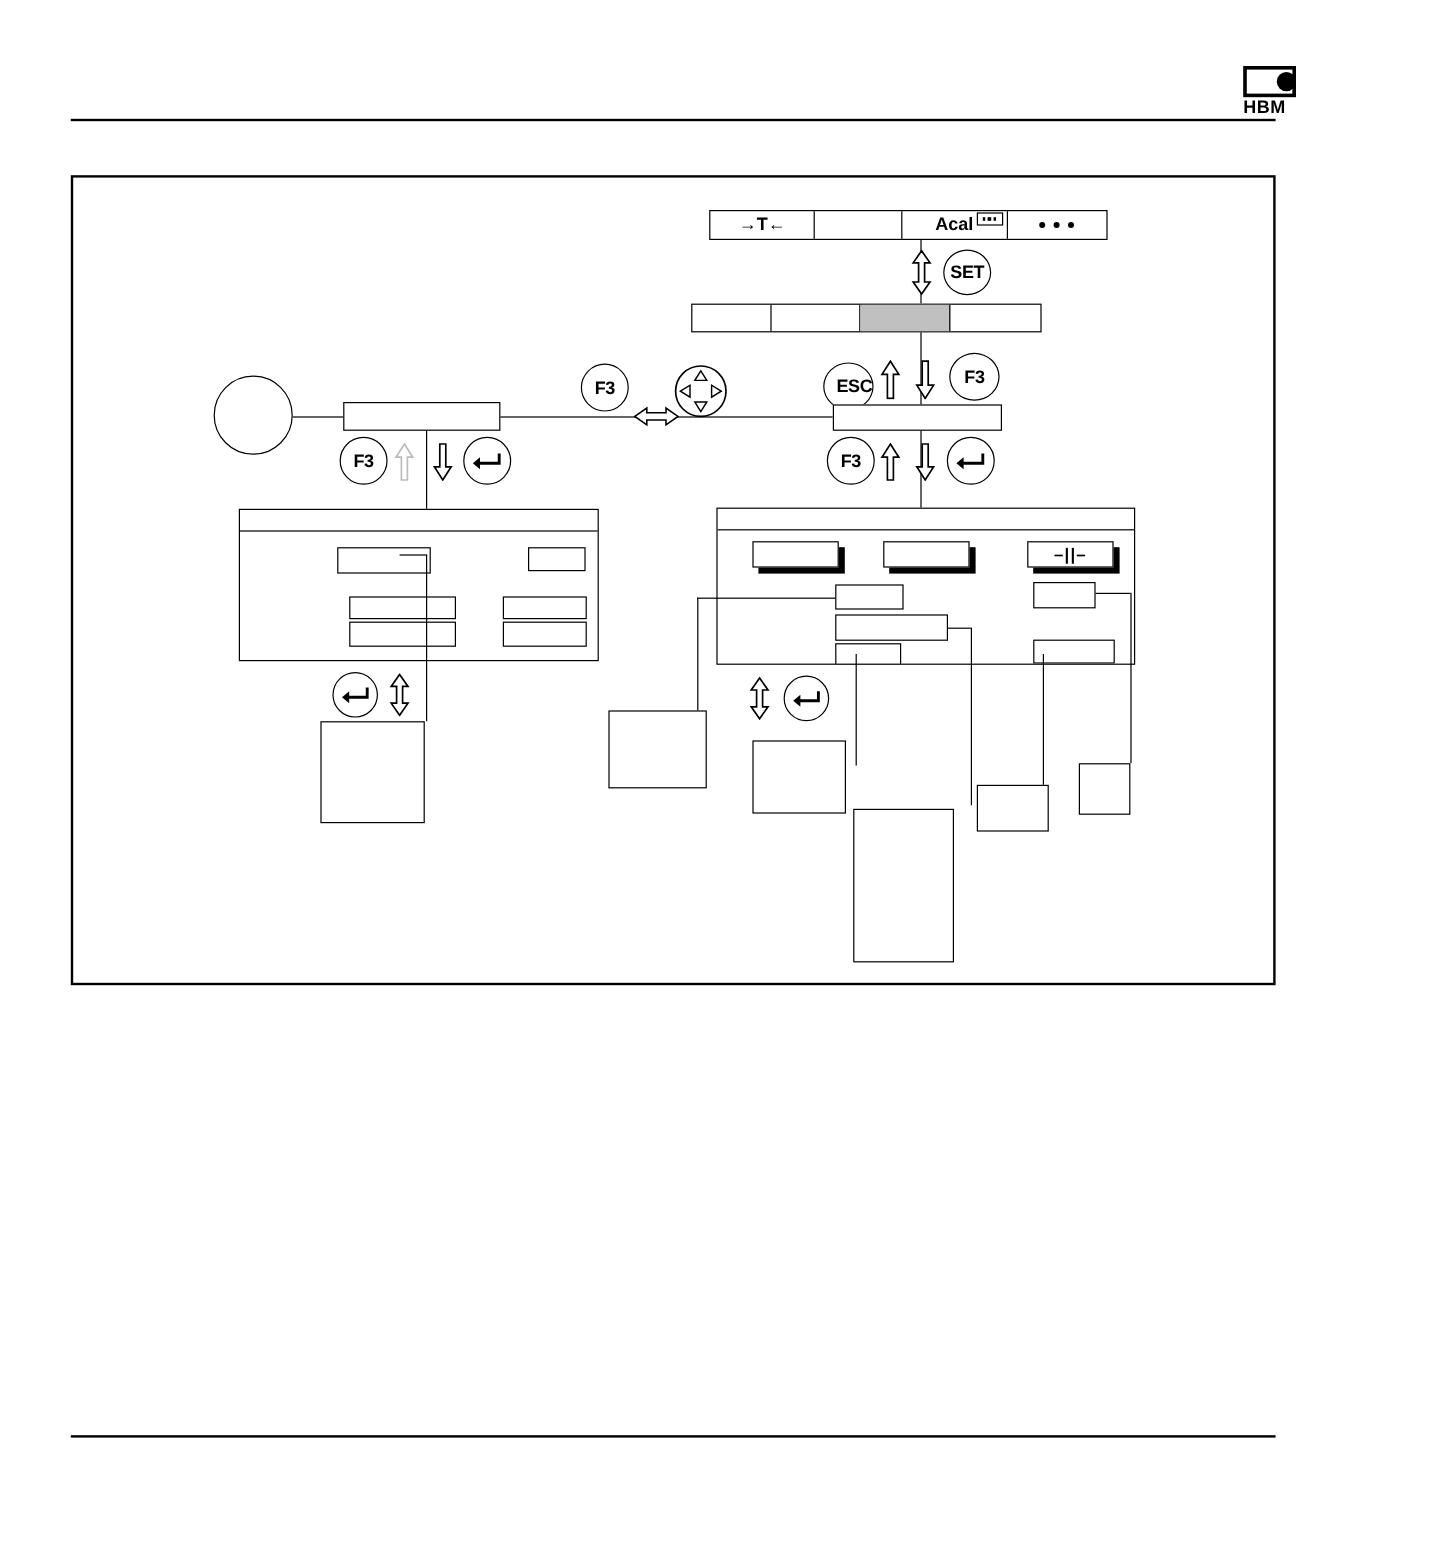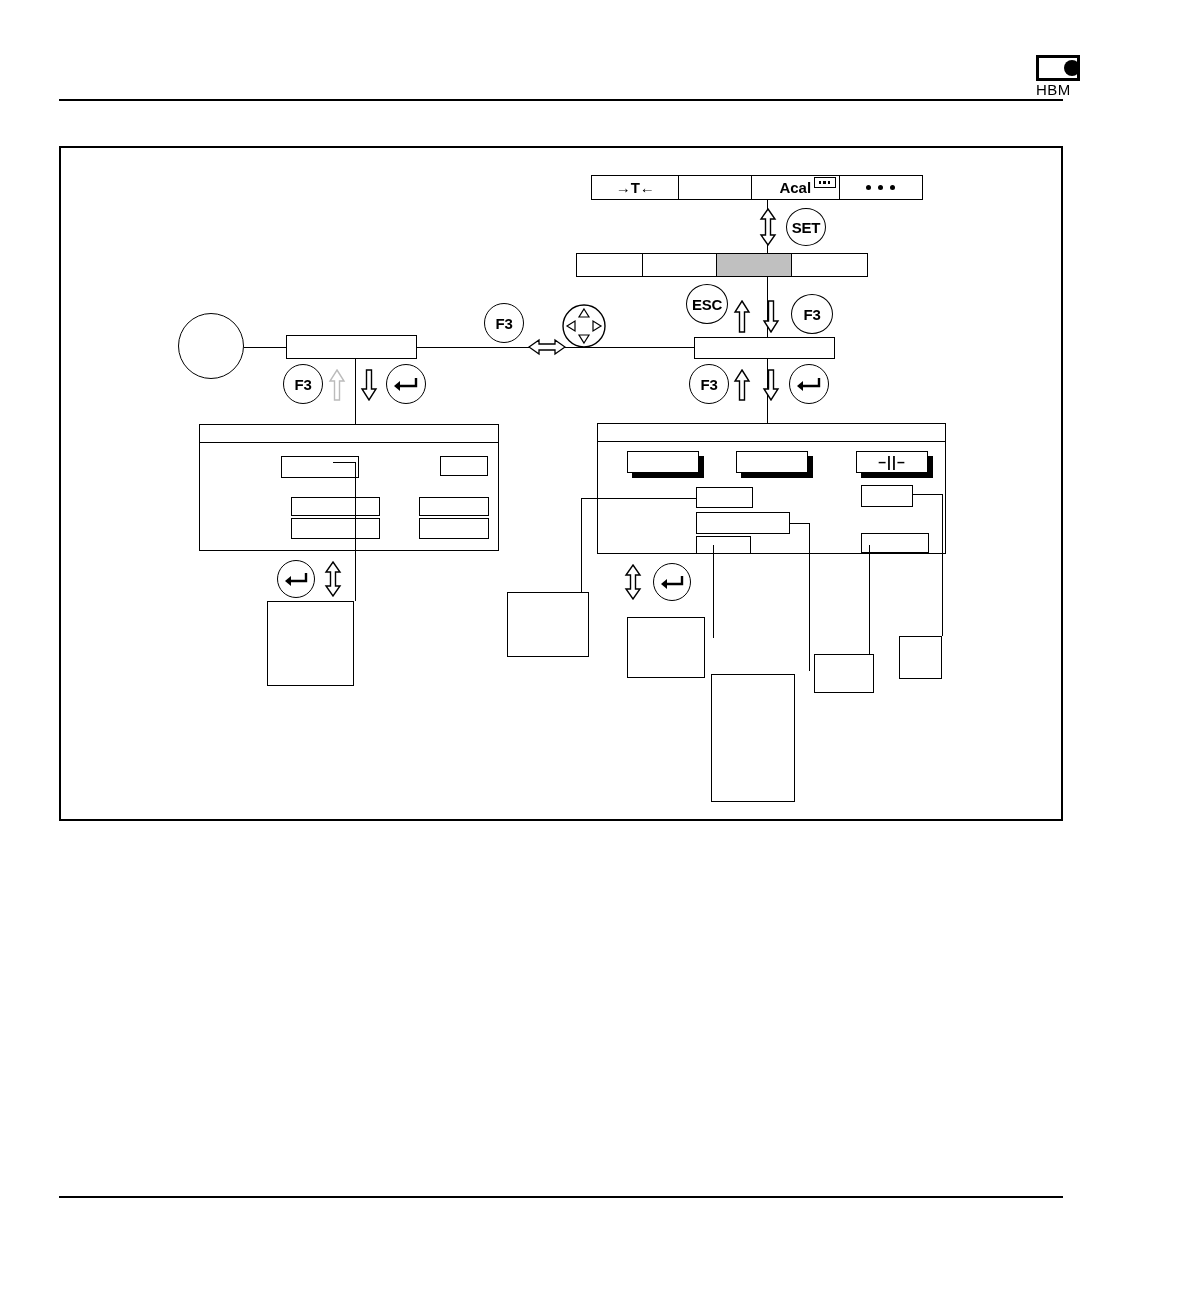--- a/index.html
+++ b/index.html
@@ -48,21 +48,21 @@
     left: 28px; top: 5px;
     width: 16px; height: 16px;
     background: #000;
     border-radius: 50%;
   }
   .logo-text {
     position: absolute;
     left: 0; top: 26px;
     width: 48px;
     font-size: 15px;
-    font-weight: normal;
+    font-weight: bold;
     letter-spacing: 0.4px;
     line-height: 17px;
   }
 
   
   .figure-frame {
     position: absolute;
     left: 59px; top: 146px;
     width: 1004px; height: 675px;
     border: 2px solid #000;
@@ -212,21 +212,21 @@
   <div class="menu-cell cell-filled" style="width:75px;">
     <span></span>
   </div>
   <div class="menu-cell" style="width:74px;">
     <span></span>
   </div>
 </div>
 
 <div class="vline" style="left:767px; top:277px; height:63px;"></div>
 
-<div class="keycap" style="left:686px; top:284px; width:42px; height:40px;">
+<div class="keycap" style="left:686px; top:302px; width:42px; height:40px;justify-content:flex-end;">
   <span>ESC</span>
 </div>
 <svg class="arrow-svg" style="left:733px; top:300px;" width="18" height="33" viewBox="0 0 18 33">
   <polygon points="9,1 16,12 11.5,12 11.5,32 6.5,32 6.5,12 2,12" fill="#fff" stroke="#000" stroke-width="1.4"></polygon>
 </svg>
 <svg class="arrow-svg" style="left:762px; top:300px;" width="18" height="33" viewBox="0 0 18 33">
   <polygon points="6.5,1 11.5,1 11.5,21 16,21 9,32 2,21 6.5,21" fill="#fff" stroke="#000" stroke-width="1.4"></polygon>
 </svg>
 <div class="keycap" style="left:791px; top:294px; width:42px; height:40px;">
   <span>F3</span>

